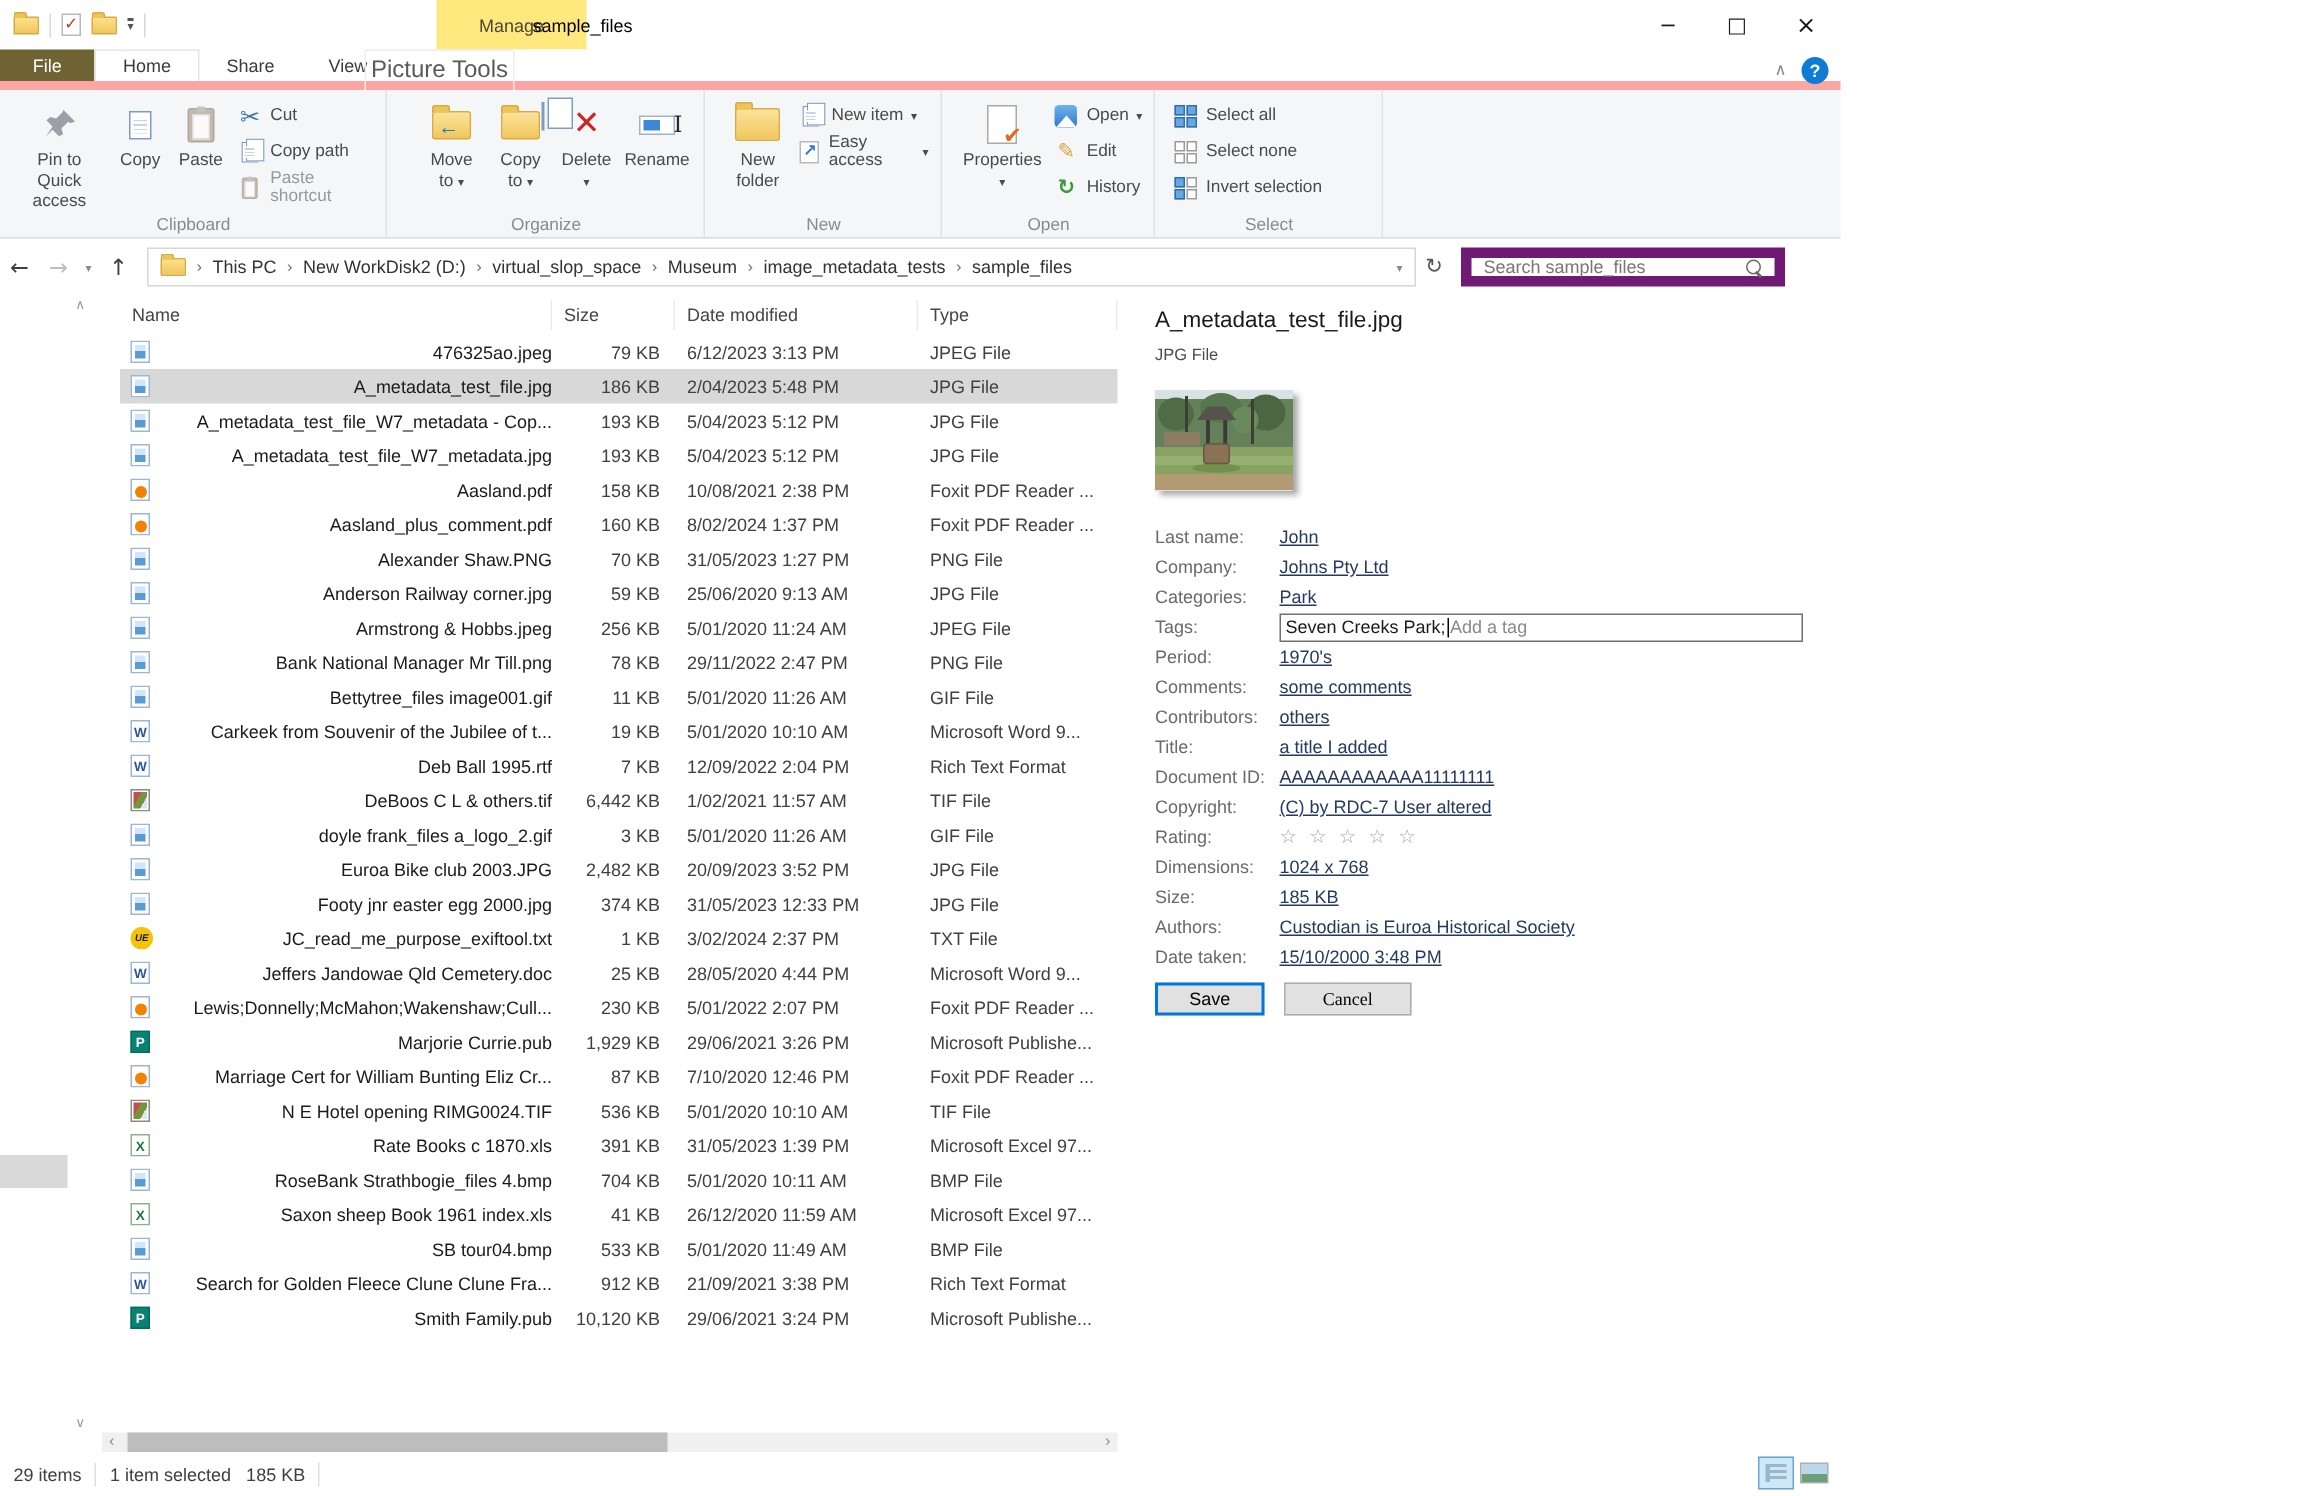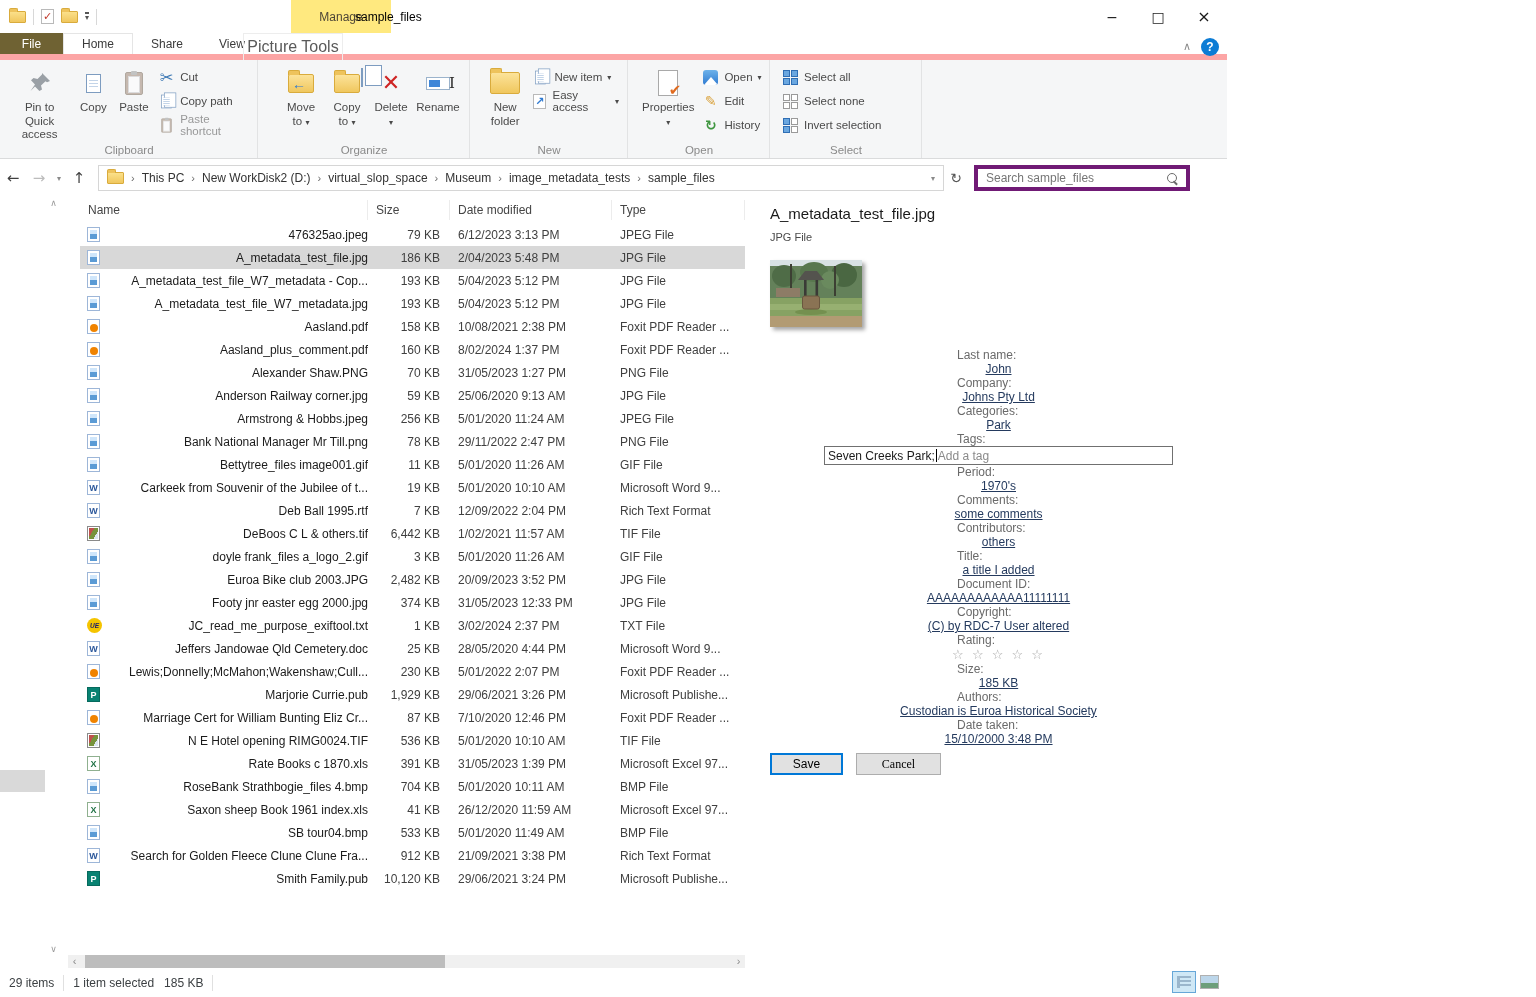--- a/index.html
+++ b/index.html
@@ -75,21 +75,21 @@
   .nav-btn { width:26px; text-align:center; font-size:15px; color:#3f3f3f; font-family:"DejaVu Sans",sans-serif; }
   .nav-disabled { color:#bcbcbc; }
   .nav-chev { width:14px; font-size:8px; color:#8a8a8a; text-align:center; }
   .crumb-box { margin-left:6px; width:846px; height:26px; border:1px solid #d6d6d6; background:#fff; display:flex; align-items:center; padding:0 4px; font-size:12px; color:#333; }
   .crumb-sep { font-size:11px; color:#6b6b6b; padding:0 7px; }
   .crumb { white-space:nowrap; }
   .crumb-box .mini-folder { flex:0 0 auto; margin-left:4px; }
   .crumb-spacer { flex:1; }
   .crumb-drop { font-size:8px; color:#8a8a8a; padding-right:4px; }
   .refresh-btn { width:24px; text-align:center; font-size:14px; color:#555; font-family:"DejaVu Sans",sans-serif; }
-  .search-box { margin-left:6px; width:216px; height:26px; border:4px solid #701a75; display:flex; align-items:center; padding:0 8px; font-size:12px; color:#767676; }
+  .search-box { margin-left:6px; width:216px; height:26px; border:7px solid #701a75; display:flex; align-items:center; padding:0 8px; font-size:12px; color:#767676; }
   .search-box .ph { flex:1; }
   .mag { width:11px; height:11px; position:relative; }
   .mag::before { content:""; position:absolute; top:0; left:0; width:8px; height:8px; border:1.5px solid #6b6b6b; border-radius:50%; }
   .mag::after { content:""; position:absolute; bottom:0; right:0; width:5px; height:1.5px; background:#6b6b6b; transform:rotate(45deg); }
 
   
   .main { position:absolute; top:196px; left:0; width:1227px; height:772px; background:#fff; }
   .navstrip { position:absolute; left:0; top:0; width:64px; height:772px; }
   .vscroll { position:absolute; right:2px; top:0; width:17px; height:760px; }
   .vscroll .arr { position:absolute; left:0; right:0; text-align:center; font-size:9px; color:#9a9a9a; }
@@ -119,21 +119,21 @@
   .hscroll .thumb { position:absolute; left:17px; top:0; width:360px; height:13px; background:#bdbdbd; }
   .hscroll .arr { position:absolute; top:0; width:13px; height:13px; font-size:11px; line-height:13px; text-align:center; color:#8a8a8a; }
   .hscroll .arr.l { left:0; } .hscroll .arr.r { right:0; }
 
   
   .details { position:absolute; left:770px; top:0; width:457px; height:772px; background:#fff; font-size:12px; }
   .d-title { font-size:15px; color:#1a1a1a; padding-top:9px; }
   .d-sub { font-size:11px; color:#4a4a4a; padding-top:9px; }
   .d-thumb { margin-top:17px; width:92px; height:67px; box-shadow:3px 3px 4px rgba(0,0,0,.35); }
   .d-fields { margin-top:21px; }
-  .f-row { display:flex; align-items:center; min-height:20px;flex-direction:column; }
+  .f-row { display:flex; align-items:center; min-height:20px; }
   .f-label { width:83px; flex:0 0 auto; color:#6a6a6a; }
   .f-value { color:#243a5e;text-decoration:underline; }
   .f-stars { color:#a8a8a8; font-size:13px; letter-spacing:2px; font-family:"DejaVu Sans",sans-serif; }
   .tags-input { width:349px; height:19px; border:1px solid #707070; display:flex; align-items:center; padding:0 3px; overflow:hidden; }
   .tags-value { color:#1a1a1a; white-space:nowrap; }
   .tags-caret { width:1px; height:13px; background:#000; margin:0 1px; }
   .tags-ph { color:#8a8a8a; white-space:nowrap; }
   .d-buttons { margin-top:7px; display:flex; gap:13px; }
   .btn { height:22px; background:#e1e1e1; font-size:12px; color:#000; display:flex; align-items:center; justify-content:center; font-family:"Liberation Sans",sans-serif; }
   .btn-save { width:73px; border:2px solid #0078d7; }
@@ -741,20 +741,24 @@
           </div>
           <div class="f-row">
             <span class="f-label">Copyright:</span>
             <span class="f-value">(C) by RDC-7 User altered</span>
           </div>
           <div class="f-row">
             <span class="f-label">Rating:</span>
             <span class="f-stars">☆ ☆ ☆ ☆ ☆</span>
           </div>
           <div class="f-row">
+            <span class="f-label">Dimensions:</span>
+            <span class="f-value">1024 x 768</span>
+          </div>
+          <div class="f-row">
             <span class="f-label">Size:</span>
             <span class="f-value">185 KB</span>
           </div>
           <div class="f-row">
             <span class="f-label">Authors:</span>
             <span class="f-value">Custodian is Euroa Historical Society</span>
           </div>
           <div class="f-row">
             <span class="f-label">Date taken:</span>
             <span class="f-value">15/10/2000 3:48 PM</span>

